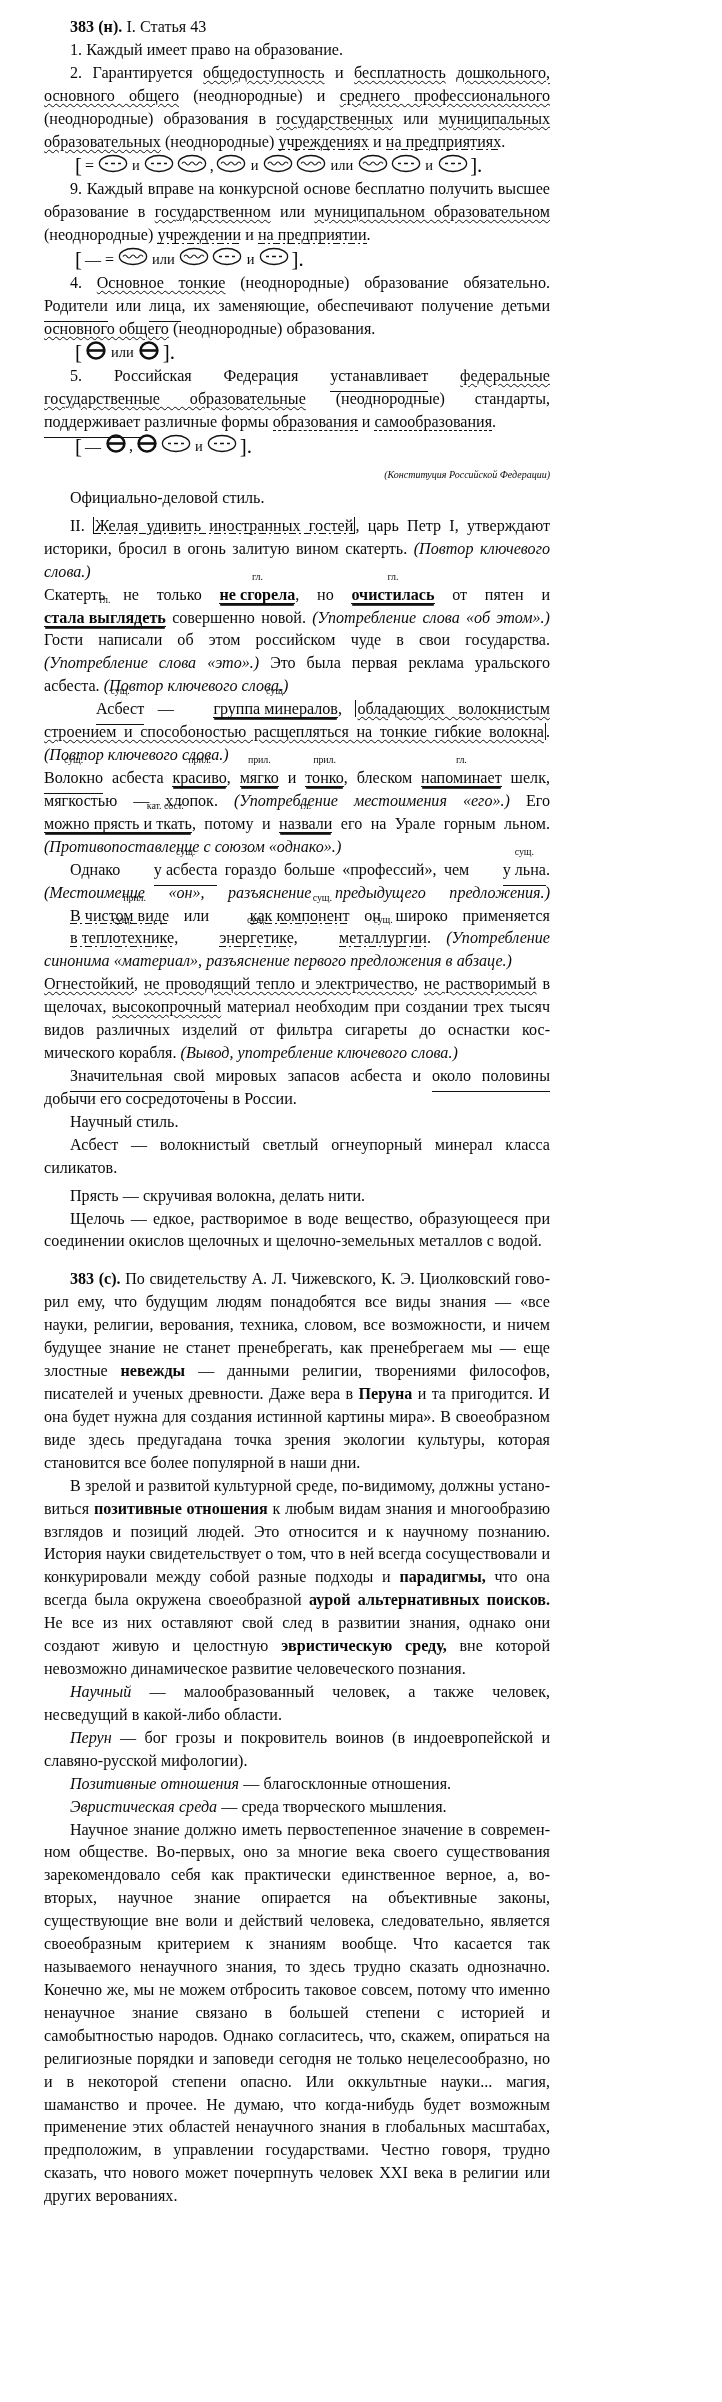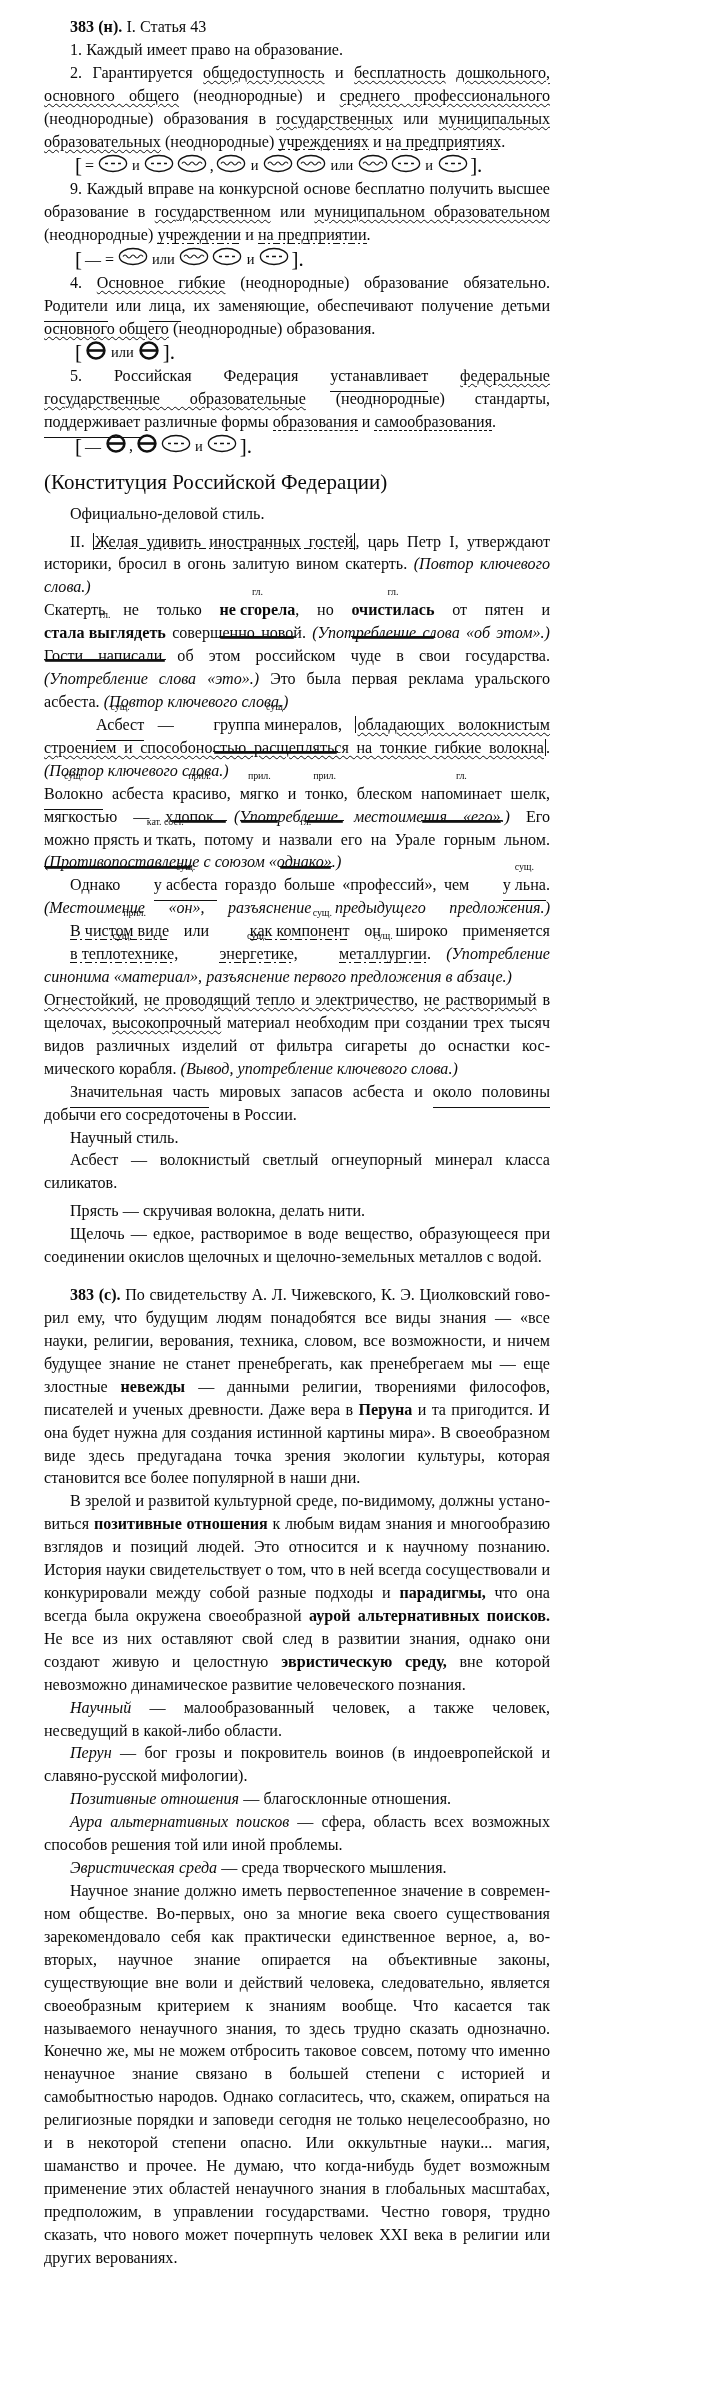--- a/index.html
+++ b/index.html
@@ -29,37 +29,39 @@
     text-indent: 26px;
     word-spacing: 0.1px;
     hyphens: manual;
   }
   p.noindent { text-indent: 0; }
   .ex-num { font-weight: bold; }
   .ital { font-style: italic; }
   .bold { font-weight: bold; }
   .right-src {
     margin: 0;
-    font-size: 21px;
+    font-size: 10px;
     line-height: 1.425;
+    text-align: right;
+    font-style: italic;
     text-indent: 0;
   }
   .gap-s { height: 5px; }
   .gap-m { height: 9px; }
   .gap-l { height: 15px; }
 
   
   .u-solid {
     border-bottom: 1.2px solid #111;
     padding-bottom: 7px;
   }
   .u-double {
     border-bottom: 1.2px solid #111;
     box-shadow: 0 3px 0 -1.2px #111;
-    padding-bottom: 18px;
+    padding-bottom: 0px;
   }
   .u-wave {
     text-decoration: underline;
     text-decoration-style: wavy;
     text-decoration-thickness: 0.8px;
     text-underline-offset: 2px;
   }
   .u-dash {
     border-bottom: 1.3px dashed #111;
   }
@@ -211,21 +213,21 @@
     <span class="conj">и</span>
     <span class="oval"><svg width="30" height="19" viewBox="0 0 30 19">
           <ellipse cx="15" cy="9.5" rx="13.6" ry="8" fill="none" stroke="#111" stroke-width="1.3"></ellipse>
           <line x1="7" y1="9.5" x2="10" y2="9.5" stroke="#111" stroke-width="1.5"></line>
           <line x1="13" y1="9.5" x2="17" y2="9.5" stroke="#111" stroke-width="1.5"></line>
           <line x1="20" y1="9.5" x2="23" y2="9.5" stroke="#111" stroke-width="1.5"></line>
         </svg></span>
     <span class="brk">].</span>
   </div>
 
-  <p class="para"><span>4. </span><span class="u-wave">Основное гибкие</span><span> (неоднородные) образование обязательно. </span><span class="u-solid">Родители</span><span> или </span><span class="u-solid">лица</span><span>, их заменяющие, обеспечивают получение детьми </span><span class="u-wave">основного об­щего</span><span> (неоднородные) образования.</span></p>
+  <p class="para"><span>4. </span><span class="u-wave">Основное тонкие</span><span> (неоднородные) образование обязательно. </span><span class="u-solid">Родители</span><span> или </span><span class="u-solid">лица</span><span>, их заменяющие, обеспечивают получение детьми </span><span class="u-wave">основного об­щего</span><span> (неоднородные) образования.</span></p>
 
   <div class="scheme">
     <span class="brk">[</span>
     <span class="oval"><svg width="22" height="19" viewBox="0 0 22 19">
           <ellipse cx="11" cy="9.5" rx="8.4" ry="8" fill="none" stroke="#111" stroke-width="2.6"></ellipse>
           <line x1="3.5" y1="9.5" x2="18.5" y2="9.5" stroke="#111" stroke-width="2.6"></line>
         </svg></span>
     <span class="conj">или</span>
     <span class="oval"><svg width="22" height="19" viewBox="0 0 22 19">
           <ellipse cx="11" cy="9.5" rx="8.4" ry="8" fill="none" stroke="#111" stroke-width="2.6"></ellipse>
@@ -275,40 +277,39 @@
   <p class="para noindent"><span>Скатерть не только </span><span class="mark"><span class="lbl">гл.</span><span class="u-double bold">не сгорела</span></span><span>, но </span><span class="mark"><span class="lbl">гл.</span><span class="u-double bold">очистилась</span></span><span> от пятен и </span><span class="mark"><span class="lbl">гл.</span><span class="u-double bold">стала выглядеть</span></span><span> совершенно новой. </span><span class="ital">(Употребление слова «об этом».)</span><span> Гости написали об этом российском чуде в свои государства. </span><span class="ital">(Употребление слова «это».)</span><span> Это была первая реклама уральского асбеста. </span><span class="ital">(Повтор ключевого слова.)</span></p>
 
   <p class="para"><span class="mark"><span class="lbl">сущ.</span><span class="u-solid">Асбест</span></span><span> — </span><span class="mark"><span class="lbl">сущ.</span><span class="u-double">группа минералов</span></span><span>, </span><span class="bracketed u-wave">обладающих волокнистым строением и способоностью расщепляться на тонкие гибкие волокна</span><span>. </span><span class="ital">(Повтор ключево­го слова.)</span></p>
 
   <p class="para noindent"><span class="mark"><span class="lbl">сущ.</span><span class="u-solid">Волокно</span></span><span> асбеста </span><span class="mark"><span class="lbl">прил.</span><span class="u-double">красиво</span></span><span>, </span><span class="mark"><span class="lbl">прил.</span><span class="u-double">мягко</span></span><span> и </span><span class="mark"><span class="lbl">прил.</span><span class="u-double">тонко</span></span><span>, блеском </span><span class="mark"><span class="lbl">гл.</span><span class="u-double">напоминает</span></span><span> шелк, мягкостью — хлопок. </span><span class="ital">(Употребление местоимения «его».)</span><span> Его </span><span class="mark"><span class="lbl" style="left:82%;">кат. сост.</span><span class="u-double">мож­но прясть и ткать</span></span><span>, потому и </span><span class="mark"><span class="lbl">гл.</span><span class="u-double">назвали</span></span><span> его на Урале горным льном. </span><span class="ital">(Противо­поставление с союзом «однако».)</span></p>
 
   <p class="para"><span>Однако </span><span class="mark"><span class="lbl">сущ.</span><span class="u-solid">у асбеста</span></span><span> гораздо больше «профессий», чем </span><span class="mark"><span class="lbl">сущ.</span><span class="u-solid">у льна</span></span><span>. </span><span class="ital">(Местоиме­ние «он», разъяснение предыдущего предложения.)</span><span> </span><span class="mark"><span class="lbl" style="left:62%;">прил.</span><span class="u-dashdot">В чистом виде</span></span><span> или </span><span class="mark"><span class="lbl" style="left:68%;">сущ.</span><span class="u-dashdot">как компонент</span></span><span> он широко применяется </span><span class="mark"><span class="lbl">сущ.</span><span class="u-dashdot">в теплотехнике</span></span><span>, </span><span class="mark"><span class="lbl">сущ.</span><span class="u-dashdot">энергетике</span></span><span>, </span><span class="mark"><span class="lbl">сущ.</span><span class="u-dashdot">металлур­гии</span></span><span>. </span><span class="ital">(Употребление синонима «материал», разъяснение первого предложе­ния в абзаце.)</span></p>
 
   <p class="para noindent"><span class="u-wave">Огнестойкий</span><span>, </span><span class="u-wave">не проводящий тепло и электричество</span><span>, </span><span class="u-wave">не рас­творимый</span><span> в щелочах, </span><span class="u-wave">высокопрочный</span><span> материал необходим при создании трех тысяч видов различных изделий от фильтра сигареты до оснастки кос­мического корабля. </span><span class="ital">(Вывод, употребление ключевого слова.)</span></p>
 
-  <p class="para"><span class="u-solid">Значительная часть</span><span> мировых запасов асбеста и </span><span class="u-solid">около половины</span><span> добычи его сосредоточены в России.</span></p>
+  <p class="para"><span class="u-solid">Значительная свой</span><span> мировых запасов асбеста и </span><span class="u-solid">около половины</span><span> добычи его сосредоточены в России.</span></p>
 
   <p class="para">Научный стиль.</p>
   <p class="para">Асбест — волокнистый светлый огнеупорный минерал класса силика­тов.</p>
   <div class="gap-s"></div>
   <p class="para">Прясть — скручивая волокна, делать нити.</p>
   <p class="para">Щелочь — едкое, растворимое в воде вещество, образующееся при со­единении окислов щелочных и щелочно-земельных металлов с водой.</p>
 
   <div class="gap-l"></div>
 
   <p class="para"><span class="ex-num">383 (с).</span><span> По свидетельству А. Л. Чижевского, К. Э. Циолковский гово­рил ему, что будущим людям понадобятся все виды знания — «все науки, религии, верования, техника, словом, все возможности, и ничем будущее знание не станет пренебрегать, как пренебрегаем мы — еще злостные </span><span class="bold">невежды</span><span> — данными религии, творениями философов, писателей и уче­ных древности. Даже вера в </span><span class="bold">Перуна</span><span> и та пригодится. И она будет нужна для создания истинной картины мира». В своеобразном виде здесь преду­гадана точка зрения экологии культуры, которая становится все более по­пулярной в наши дни.</span></p>
 
   <p class="para"><span>В зрелой и развитой культурной среде, по-видимому, должны устано­виться </span><span class="bold">позитивные отношения</span><span> к любым видам знания и многообразию взглядов и позиций людей. Это относится и к научному познанию. История науки свидетельствует о том, что в ней всегда сосуществовали и конкури­ровали между собой разные подходы и </span><span class="bold">парадигмы,</span><span> что она всегда была окружена своеобразной </span><span class="bold">аурой альтернативных поисков.</span><span> Не все из них оставляют свой след в развитии знания, однако они создают живую и це­лостную </span><span class="bold">эвристическую среду,</span><span> вне которой невозможно динамическое развитие человеческого познания.</span></p>
 
   <p class="para"><span class="ital">Научный</span><span> — малообразованный человек, а также человек, несведущий в какой-либо области.</span></p>
 
   <p class="para"><span class="ital">Перун</span><span> — бог грозы и покровитель воинов (в индоевропейской и славя­но-русской мифологии).</span></p>
 
   <p class="para"><span class="ital">Позитивные отношения</span><span> — благосклонные отношения.</span></p>
 
 
-  <p class="para"><span class="ital">Аура альтернативных поисков</span><span> — сфера, область всех возможных спо­собов решения той или иной проблемы.</span></p>
 
   <p class="para"><span class="ital">Эвристическая среда</span><span> — среда творческого мышления.</span></p>
 
   <p class="para">Научное знание должно иметь первостепенное значение в современ­ном обществе. Во-первых, оно за многие века своего существования заре­комендовало себя как практически единственное верное, а, во-вторых, научное знание опирается на объективные законы, существующие вне во­ли и действий человека, следовательно, является своеобразным критерием к знаниям вообще. Что касается так называемого ненаучного знания, то здесь трудно сказать однозначно. Конечно же, мы не можем отбросить та­ковое совсем, потому что именно ненаучное знание связано в большей степени с историей и самобытностью народов. Однако согласитесь, что, скажем, опираться на религиозные порядки и заповеди сегодня не только нецелесообразно, но и в некоторой степени опасно. Или оккультные науки... магия, шаманство и прочее. Не думаю, что когда-нибудь будет возможным применение этих областей ненаучного знания в глобальных масштабах, предположим, в управлении государствами. Честно говоря, трудно сказать, что нового может почерпнуть человек XXI века в религии или других верованиях.</p>
 
 </div>
 
 </body></html>

